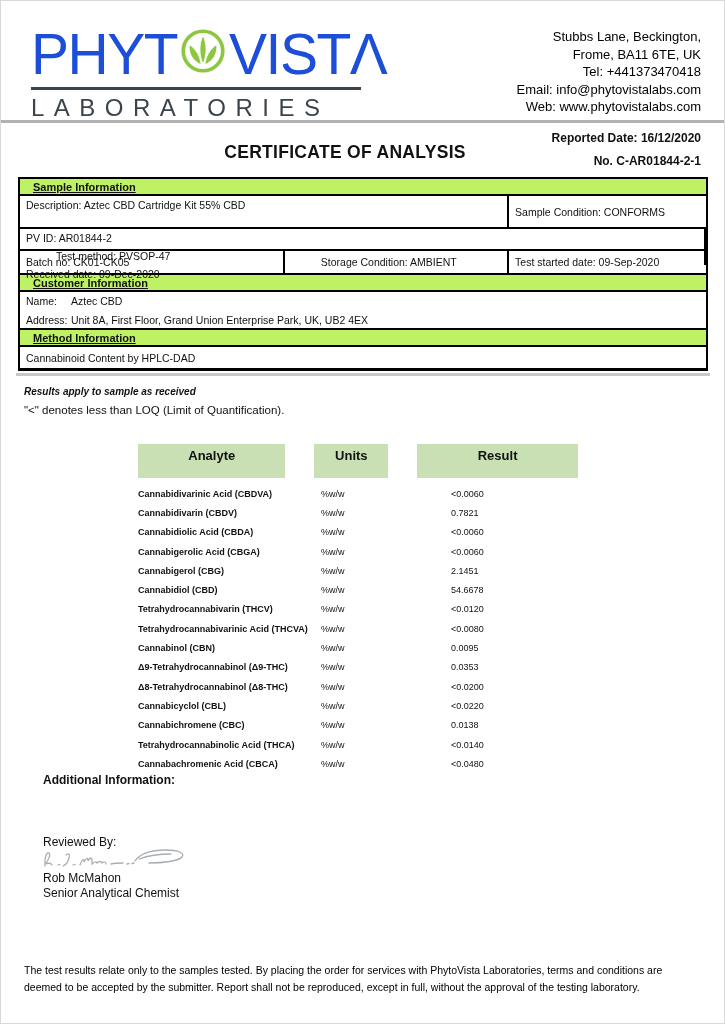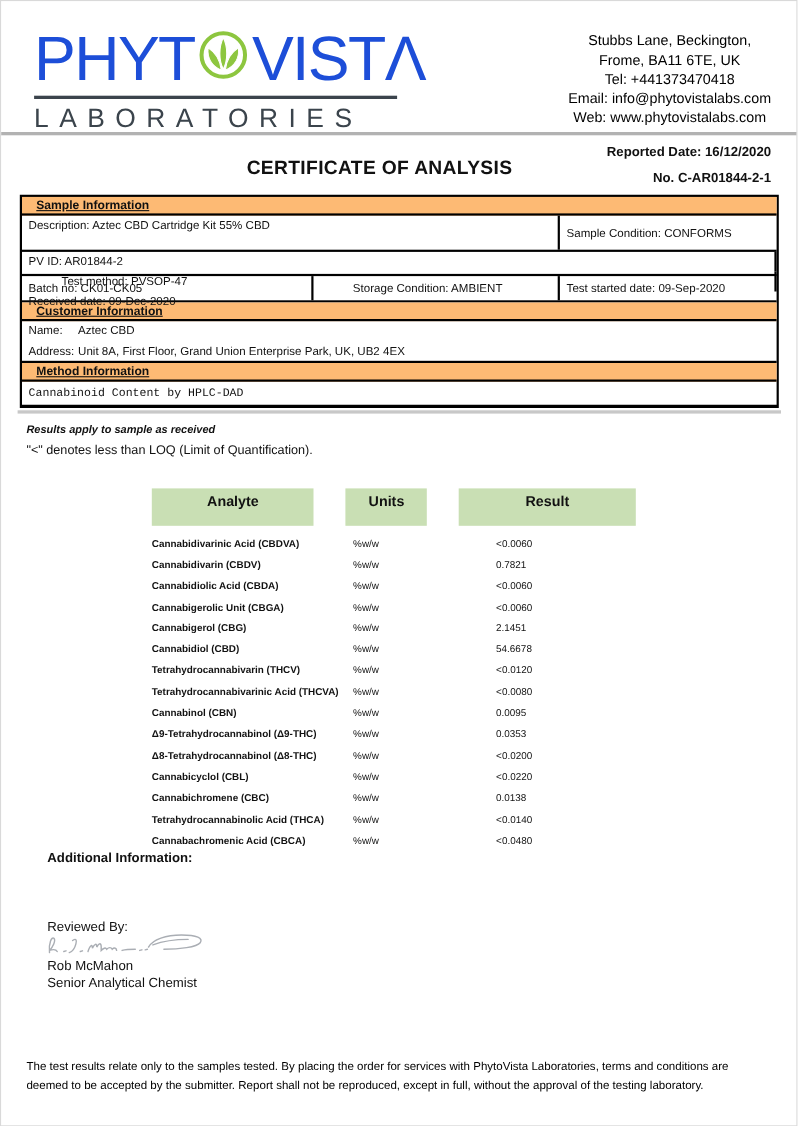--- a/index.html
+++ b/index.html
@@ -8,32 +8,32 @@
     position:relative; width:725px; height:1024px; background:#fff;
     font-family:"Liberation Sans", sans-serif; color:#111;
     border:1px solid #d9d9d9; overflow:hidden; margin:0 auto;
   }
   
   .logo { position:absolute; left:30px; top:24px; width:330px; }
   .logo-top { display:flex; align-items:center; color:#1d4ed8; font-size:57px; font-weight:400; letter-spacing:-1.5px; line-height:1; height:58px; }
   .logo-top .leaf { margin:0 3px; flex:0 0 auto; }
   .logo-rule { height:3px; background:#3b444c; margin-top:4px; width:100%; }
   .logo-bottom { margin-top:4px; color:#3b444c; font-size:24px; letter-spacing:9.5px; white-space:nowrap; }
-  .contact { position:absolute; right:23px; top:27px; text-align:center; font-size:13px; line-height:17.6px; color:#000; }
+  .contact { position:absolute; right:23px; top:27px; text-align:right; font-size:13px; line-height:17.6px; color:#000; }
   .hdr-divider { position:absolute; left:0; top:119px; width:725px; height:3px; background:#b2b2b2; }
   
   .reported { position:absolute; right:23px; top:130px; font-size:12px; font-weight:700; }
   .doc-title { position:absolute; left:0; top:141px; width:670px; text-align:center; font-size:17.5px; font-weight:700; letter-spacing:.3px;padding-left:18px; }
   .doc-no { position:absolute; right:23px; top:153px; font-size:12px; font-weight:700; }
   
   .info-table { position:absolute; left:17px; top:176px; width:690px; border:2px solid #000; border-bottom-width:3px; font-size:10.5px; background:#fff; }
-  .it-bar { background:#fdba74; border-bottom:2px solid #000; height:17px; padding:2px 6px 0 13px; font-weight:700; font-size:11px; }
+  .it-bar { background:#bef264; border-bottom:2px solid #000; height:17px; padding:2px 6px 0 13px; font-weight:700; font-size:11px; }
   .it-bar span { text-decoration:underline; }
   .it-row { display:flex; border-bottom:2px solid #000; }
-  .it-row:last-child { border-bottom:none;font-family:Liberation Mono, monospace; }
+  .it-row:last-child { border-bottom:none; }
   .cell { padding:3px 6px; }
   .r-desc { height:33px; }
   .r-desc .c1 { flex:0 0 71.3%; border-right:2px solid #000; }
   .r-desc .c2 { flex:1; display:flex; align-items:center; }
   .r3 .c1 { flex:0 0 38.6%; border-right:2px solid #000; display:flex; align-items:center; }
   .r3 .c2 { flex:0 0 32.7%; border-right:2px solid #000; display:flex; align-items:center;padding-left:36px; }
   .r3 .c3 { flex:1; display:flex; align-items:center; }
   .r-pv { height:22px;flex-direction:column; }
   .r-batch { height:24px; }
   .r-nameaddr { height:38px; }
@@ -152,21 +152,21 @@
           <span class="rt-a">Cannabidivarin (CBDV)</span>
           <span class="rt-u">%w/w</span>
           <span class="rt-r">0.7821</span>
         </div>
       <div class="rt-row">
           <span class="rt-a">Cannabidiolic Acid (CBDA)</span>
           <span class="rt-u">%w/w</span>
           <span class="rt-r">&lt;0.0060</span>
         </div>
       <div class="rt-row">
-          <span class="rt-a">Cannabigerolic Unit (CBGA)</span>
+          <span class="rt-a">Cannabigerolic Acid (CBGA)</span>
           <span class="rt-u">%w/w</span>
           <span class="rt-r">&lt;0.0060</span>
         </div>
       <div class="rt-row">
           <span class="rt-a">Cannabigerol (CBG)</span>
           <span class="rt-u">%w/w</span>
           <span class="rt-r">2.1451</span>
         </div>
       <div class="rt-row">
           <span class="rt-a">Cannabidiol (CBD)</span>

